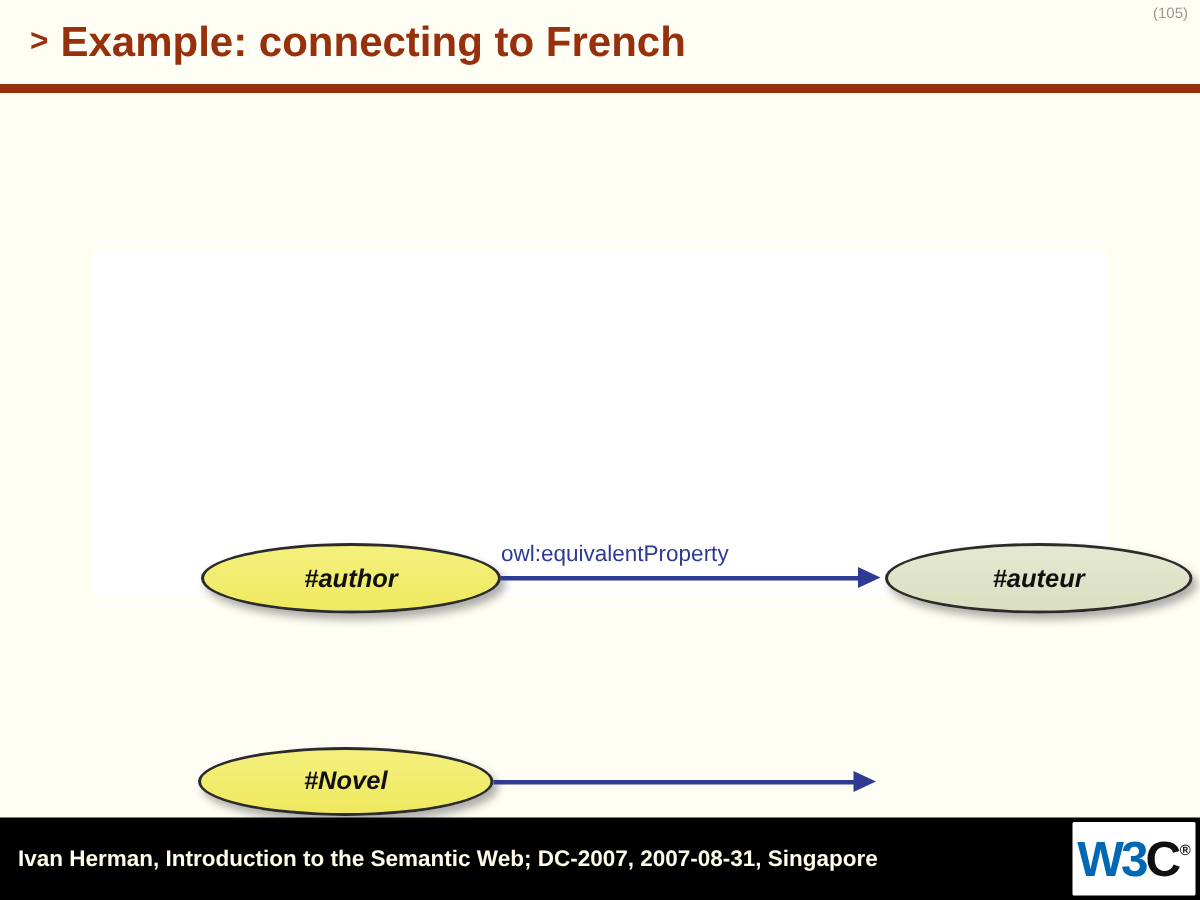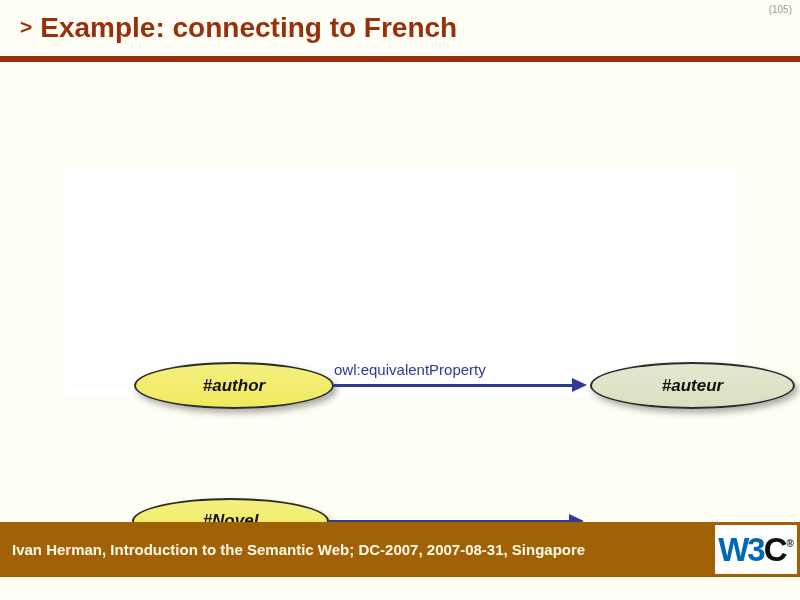--- a/index.html
+++ b/index.html
@@ -76,22 +76,22 @@
 
   
   .r2-source { left: 70px;  top: 330px; width: 197px; height: 46px; }
   .r2-line   { left: 267px; top: 352px; width: 241px; }
   .r2-head   { left: 507px; top: 346px; }
   .r2-label  { left: 267px; top: 329px; width: 240px; }
   .r2-target { left: 525px; top: 330px; width: 197px; height: 46px; }
 
   
   .footer-bar {
-    position: absolute; left: 0; top: 522px; width: 800px; height: 55px;
-    background: #a16207;
+    position: absolute; left: 0; top: 545px; width: 800px; height: 55px;
+    background: #000000;
   }
   .footer-text {
     position: absolute; left: 12px; top: 0; height: 55px;
     display: flex; align-items: center;
     color: #FFFBE8; font-size: 15px; font-weight: bold;
     white-space: nowrap;
   }
   .w3c-box {
     position: absolute; left: 715px; top: 3px; width: 82px; height: 49px;
     background: #FFFFFF; border-radius: 1px;

